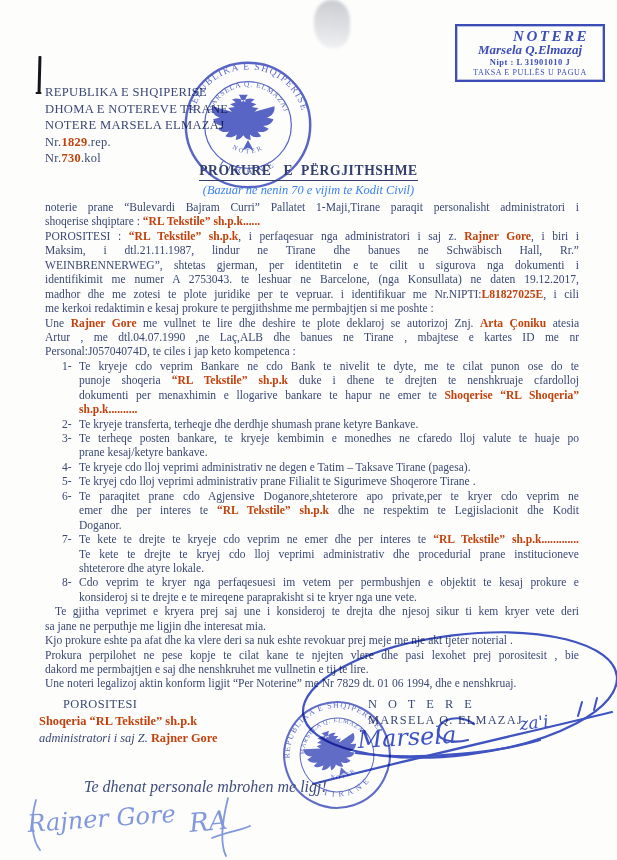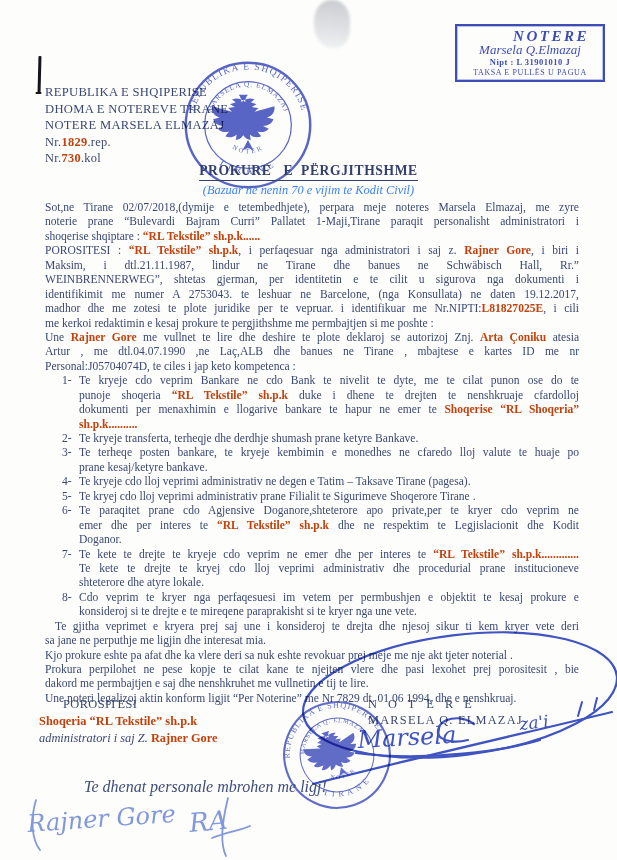--- a/index.html
+++ b/index.html
@@ -9,21 +9,21 @@
   .abs{position:absolute;}
   .b{font-weight:700;color:#c2410c;}
   .i{font-style:italic;}
 
   
   .stamp-box{left:455px;top:24px;width:150px;height:58px;border:2.5px solid #3d4db8;
              box-shadow:inset 0 0 0 1px rgba(61,77,184,.35);
              color:#3d4db8;text-align:center;padding-top:3px;box-sizing:border-box;
              background:rgba(255,255,255,.2);}
   .stamp-box .l1{font-style:italic;font-weight:700;font-size:15px;letter-spacing:2.5px;line-height:14px;margin-left:42px;}
-  .stamp-box .l2{font-style:italic;font-weight:400;font-size:13px;line-height:14px;}
+  .stamp-box .l2{font-style:italic;font-weight:700;font-size:13px;line-height:14px;}
   .stamp-box .l3{font-weight:700;font-size:8.5px;line-height:11px;letter-spacing:.5px;}
   .stamp-box .l4{font-size:8px;line-height:10px;letter-spacing:.6px;}
 
   
   .hdr{left:45px;top:84px;font-size:12.6px;line-height:16.6px;letter-spacing:.3px;}
   .hdr .num{font-size:12.4px;}
 
   
   .title-wrap{left:0;top:161px;width:617px;text-align:center;}
   .title{display:inline-block;font-weight:700;font-size:13.6px;letter-spacing:.6px;
@@ -104,21 +104,20 @@
   </g>
 </svg>
 
 <div class="abs title-wrap">
   <div class="title">PROKURE   E  PËRGJITHSHME</div>
   <div class="subtitle">(Bazuar ne nenin 70 e vijim te Kodit Civil)</div>
 </div>
 
 <div class="abs flow">
   <div>
-      <div class="tline"><span>Sot,ne Tirane  02/07/2018,(dymije e tetembedhjete), perpara meje noteres Marsela Elmazaj, me zyre</span></div>
       <div class="tline"><span>noterie prane “Bulevardi Bajram Curri” Pallatet 1-Maji,Tirane paraqit personalisht administratori i</span></div>
       <div class="tline last"><span>shoqerise shqiptare : </span><span class="b">“RL Tekstile” sh.p.k......</span></div>
     </div>
   <div>
       <div class="tline"><span>POROSITESI : </span><span class="b">“RL Tekstile” sh.p.k</span><span>, i perfaqesuar nga administratori i saj z. </span><span class="b">Rajner Gore</span><span>, i biri i</span></div>
       <div class="tline"><span>Maksim, i dtl.21.11.1987, lindur ne Tirane dhe banues ne Schwäbisch Hall, Rr.”</span></div>
       <div class="tline"><span>WEINBRENNERWEG”, shtetas gjerman, per identitetin e te cilit u sigurova nga dokumenti i</span></div>
       <div class="tline"><span>identifikimit me numer A 2753043. te leshuar ne Barcelone, (nga Konsullata) ne daten 19.12.2017,</span></div>
       <div class="tline"><span>madhor dhe me zotesi te plote juridike per te vepruar. i identifikuar me Nr.NIPTI:</span><span class="b">L81827025E</span><span>, i cili</span></div>
       <div class="tline last"><span>me kerkoi redaktimin e kesaj prokure te pergjithshme me permbajtjen si me poshte :</span></div>

